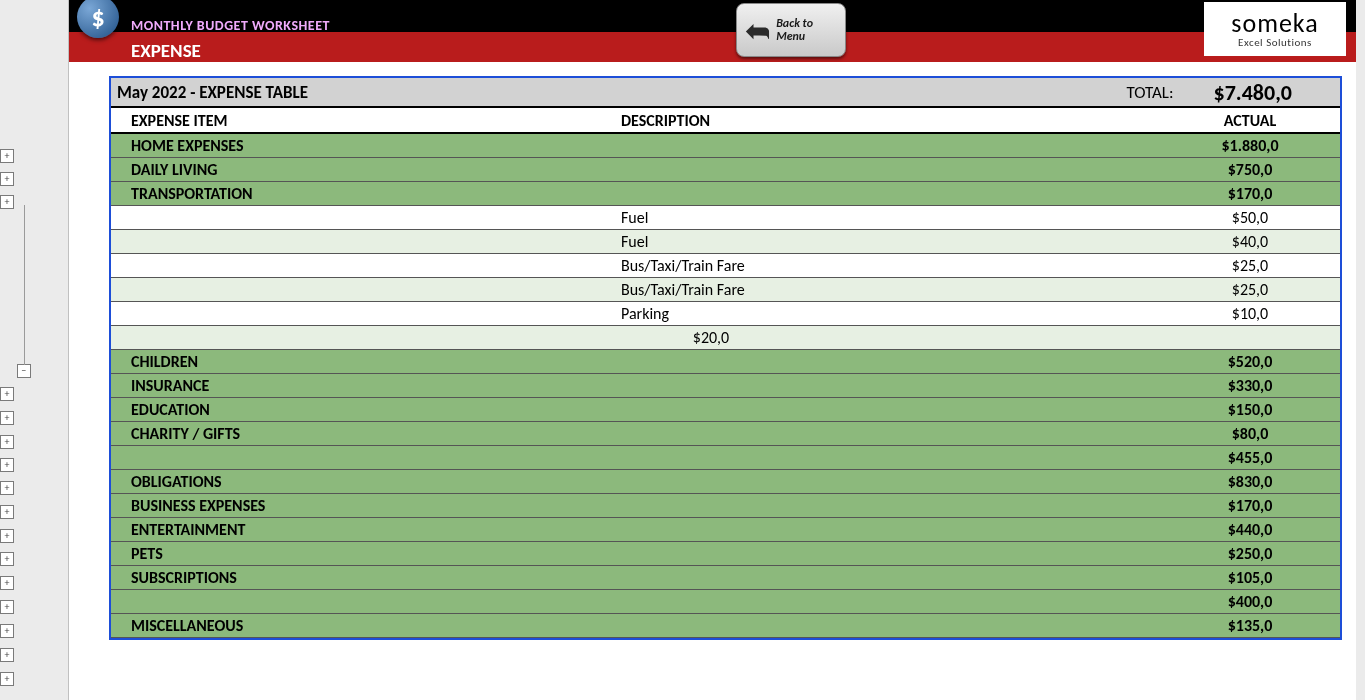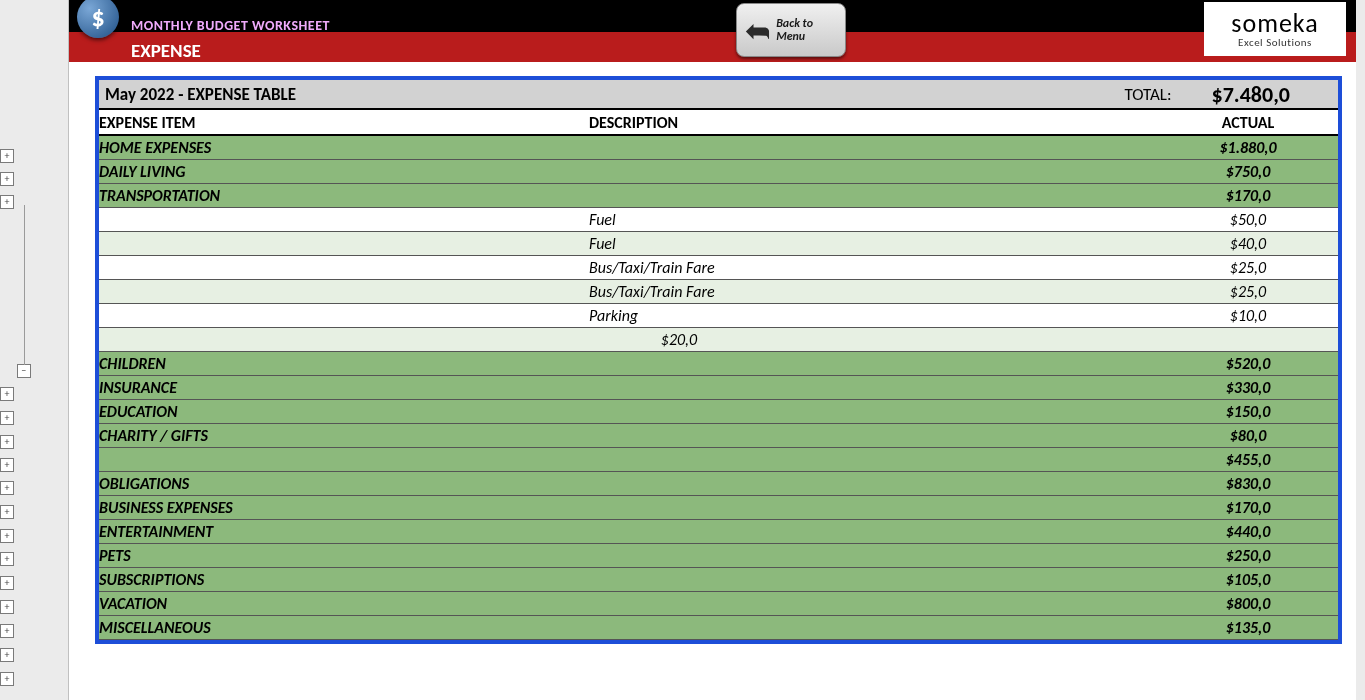--- a/index.html
+++ b/index.html
@@ -146,22 +146,22 @@
     letter-spacing:1px;
     color:#000;
     line-height:26px;
   }
   .logo-sub{
     font-size:11px;
     color:#333;
     letter-spacing:.5px;
   }
   .content{
-    margin:14px 14px 0 26px;
-    border:4px solid #1d4ed8;
+    margin:14px 14px 0 40px;
+    border:2px solid #1d4ed8;
   }
   .summary-row{
     display:flex;
     background:#d2d2d2;
     border-bottom:2px solid #000;
     height:28px;
     align-items:center;
   }
   .summary-row .left{
     flex:1;
@@ -181,30 +181,29 @@
   }
   .head-row{
     display:flex;
     background:#fff;
     border-bottom:2px solid #000;
     height:24px;
     align-items:center;
     font-weight:bold;
     font-size:16px;
   }
-  .col-item{ width:490px; padding-left:0; }
+  .col-item{ width:490px; padding-left:20px; }
   .col-desc{ flex:1; }
   .col-actual{ width:180px; text-align:center; }
   .row{
     display:flex;
     height:23px;
     align-items:center;
     border-bottom:1px solid #555;
     font-size:16px;
-    font-style:italic;
   }
   .row.cat{
     background:#8cb97c;
     font-weight:bold;
   }
   .row.even{ background:#e7f0e3; }
   .row.odd{ background:#fff; }
   .row .col-item{ font-weight:inherit; }
   .row .col-actual{ font-weight:inherit; }
   .row.cat .col-actual{ font-weight:bold; }
@@ -357,23 +356,22 @@
           <span class="col-item">PETS</span>
           <span class="col-desc"></span>
           <span class="col-actual">$250,0</span>
         </div>
         <div class="row cat">
           <span class="col-item">SUBSCRIPTIONS</span>
           <span class="col-desc"></span>
           <span class="col-actual">$105,0</span>
         </div>
         <div class="row cat">
-          <span class="col-item">VACATION</span>
-          <span class="col-desc"></span>
-          <span class="col-actual">$800,0</span>
+          <span class="col-desc"></span>
+          <span class="col-actual">$400,0</span>
         </div>
         <div class="row cat">
           <span class="col-item">MISCELLANEOUS</span>
           <span class="col-desc"></span>
           <span class="col-actual">$135,0</span>
         </div>
       </div>
   </div>
 </div>
 

